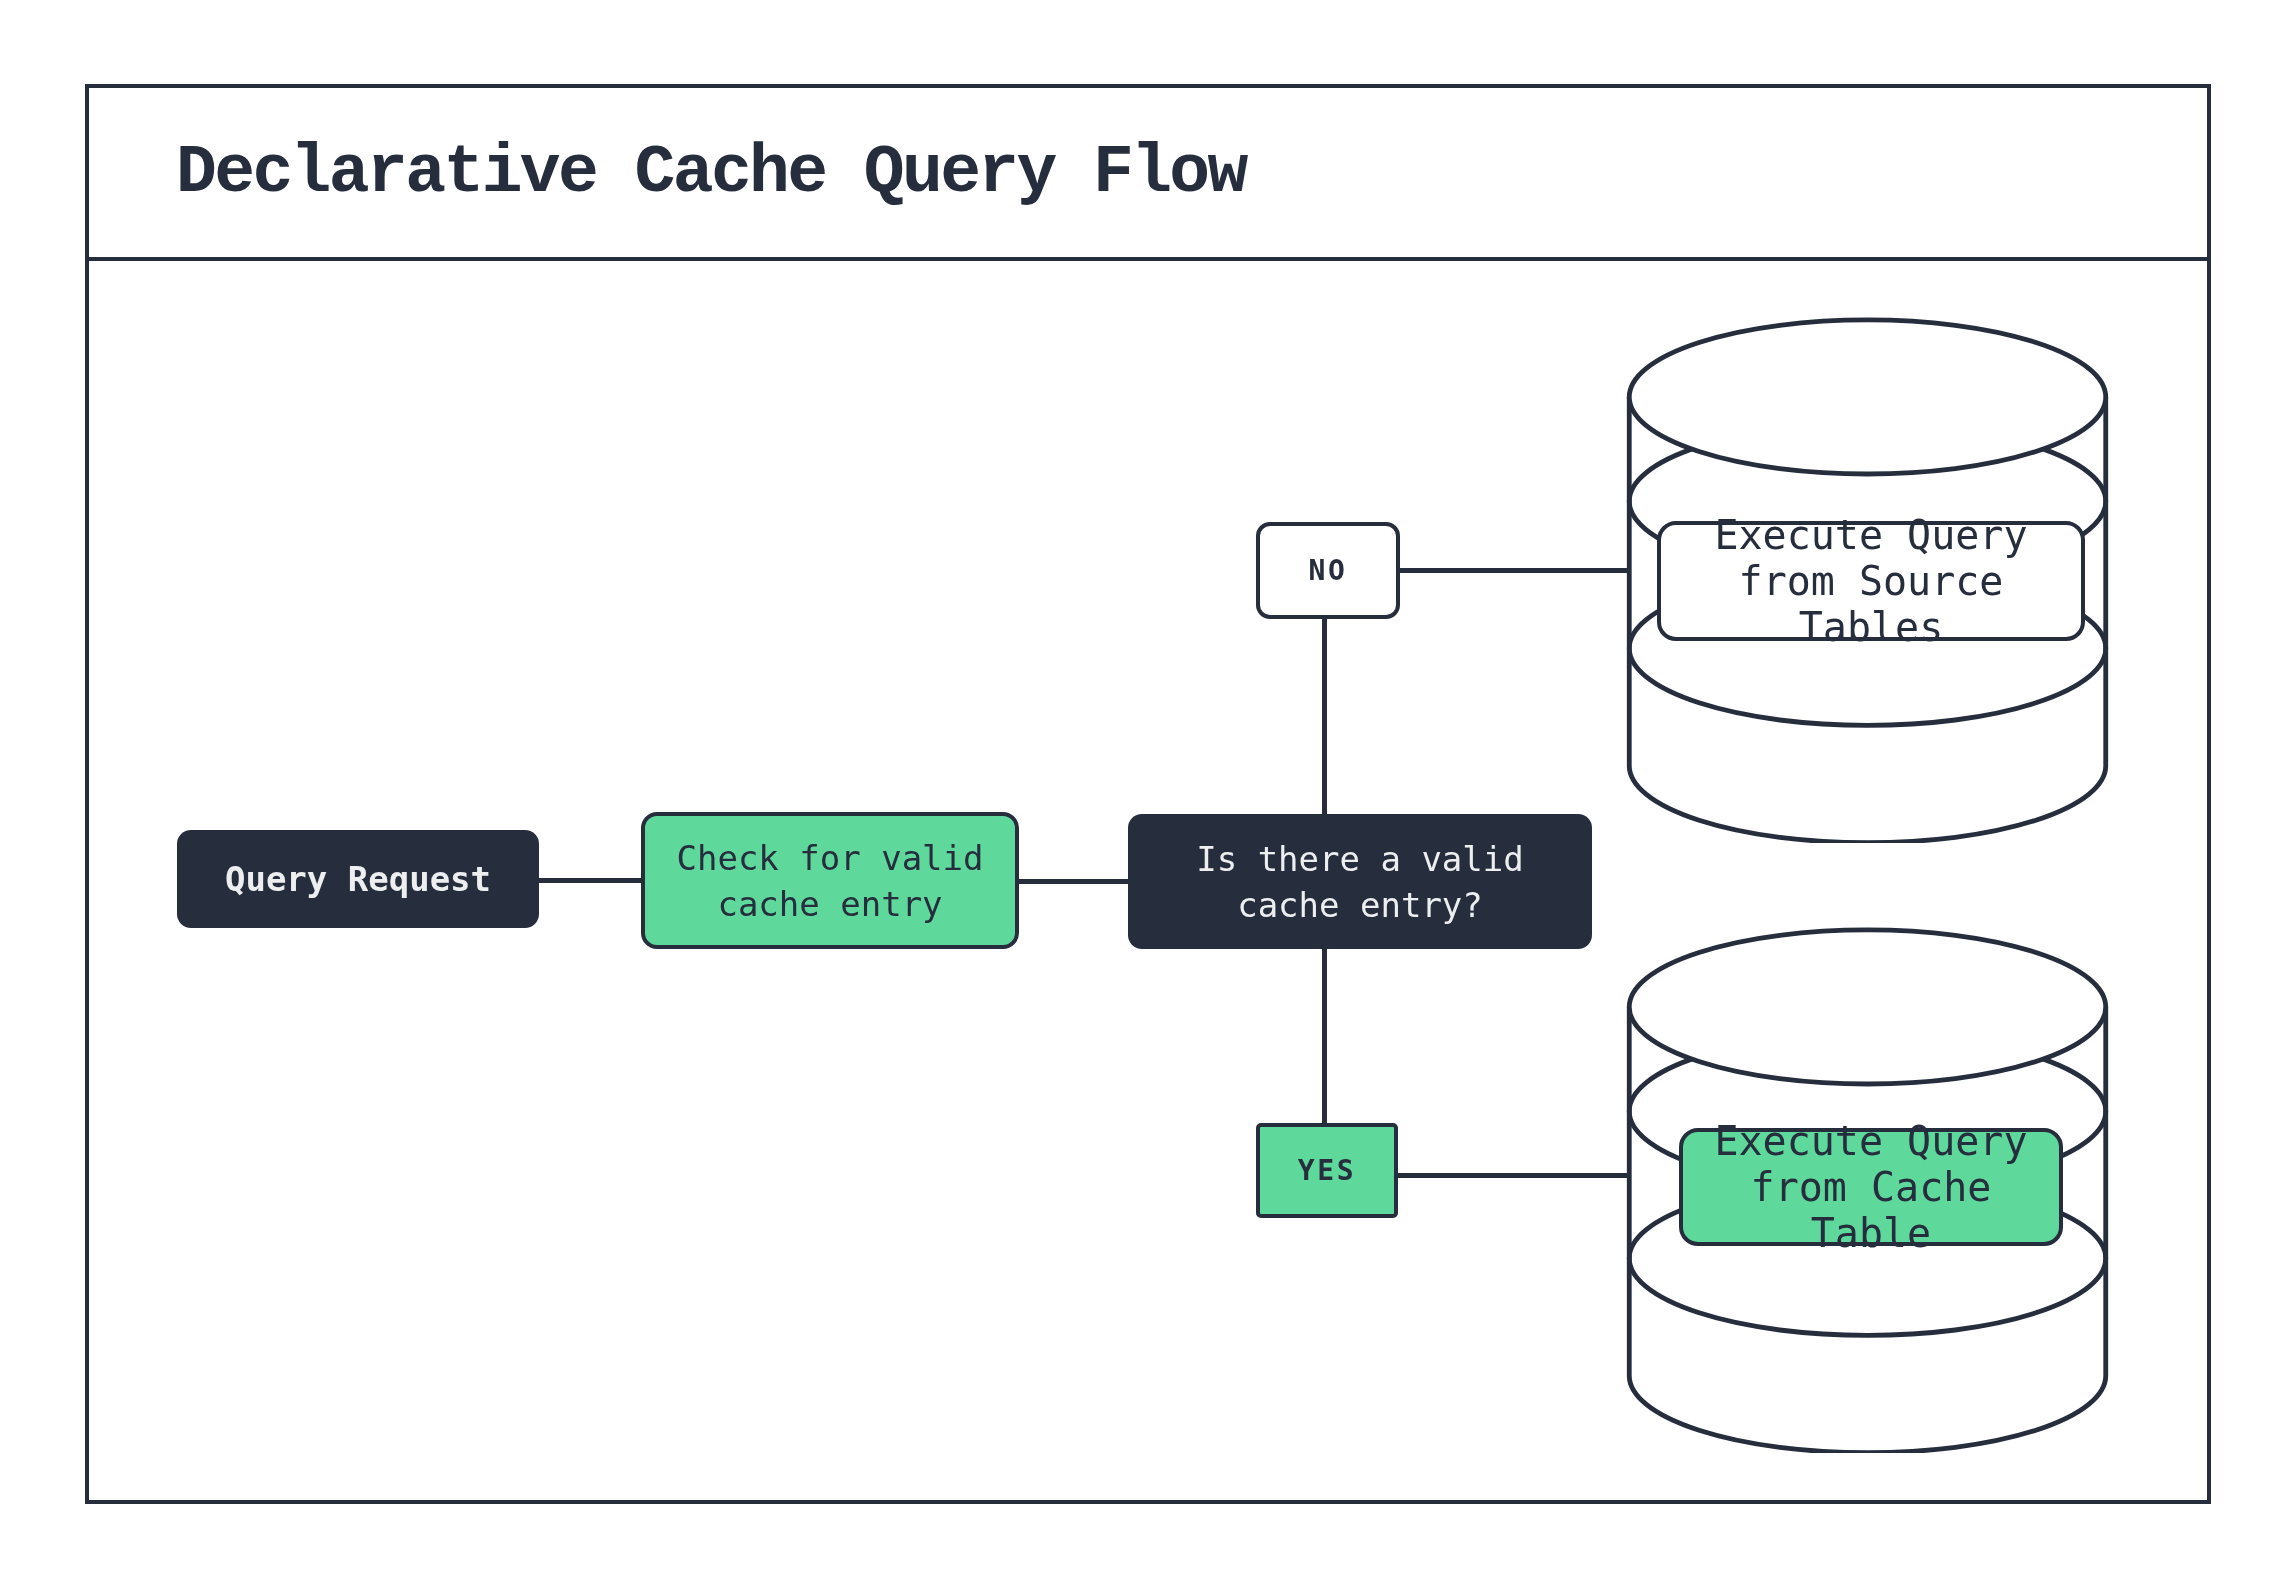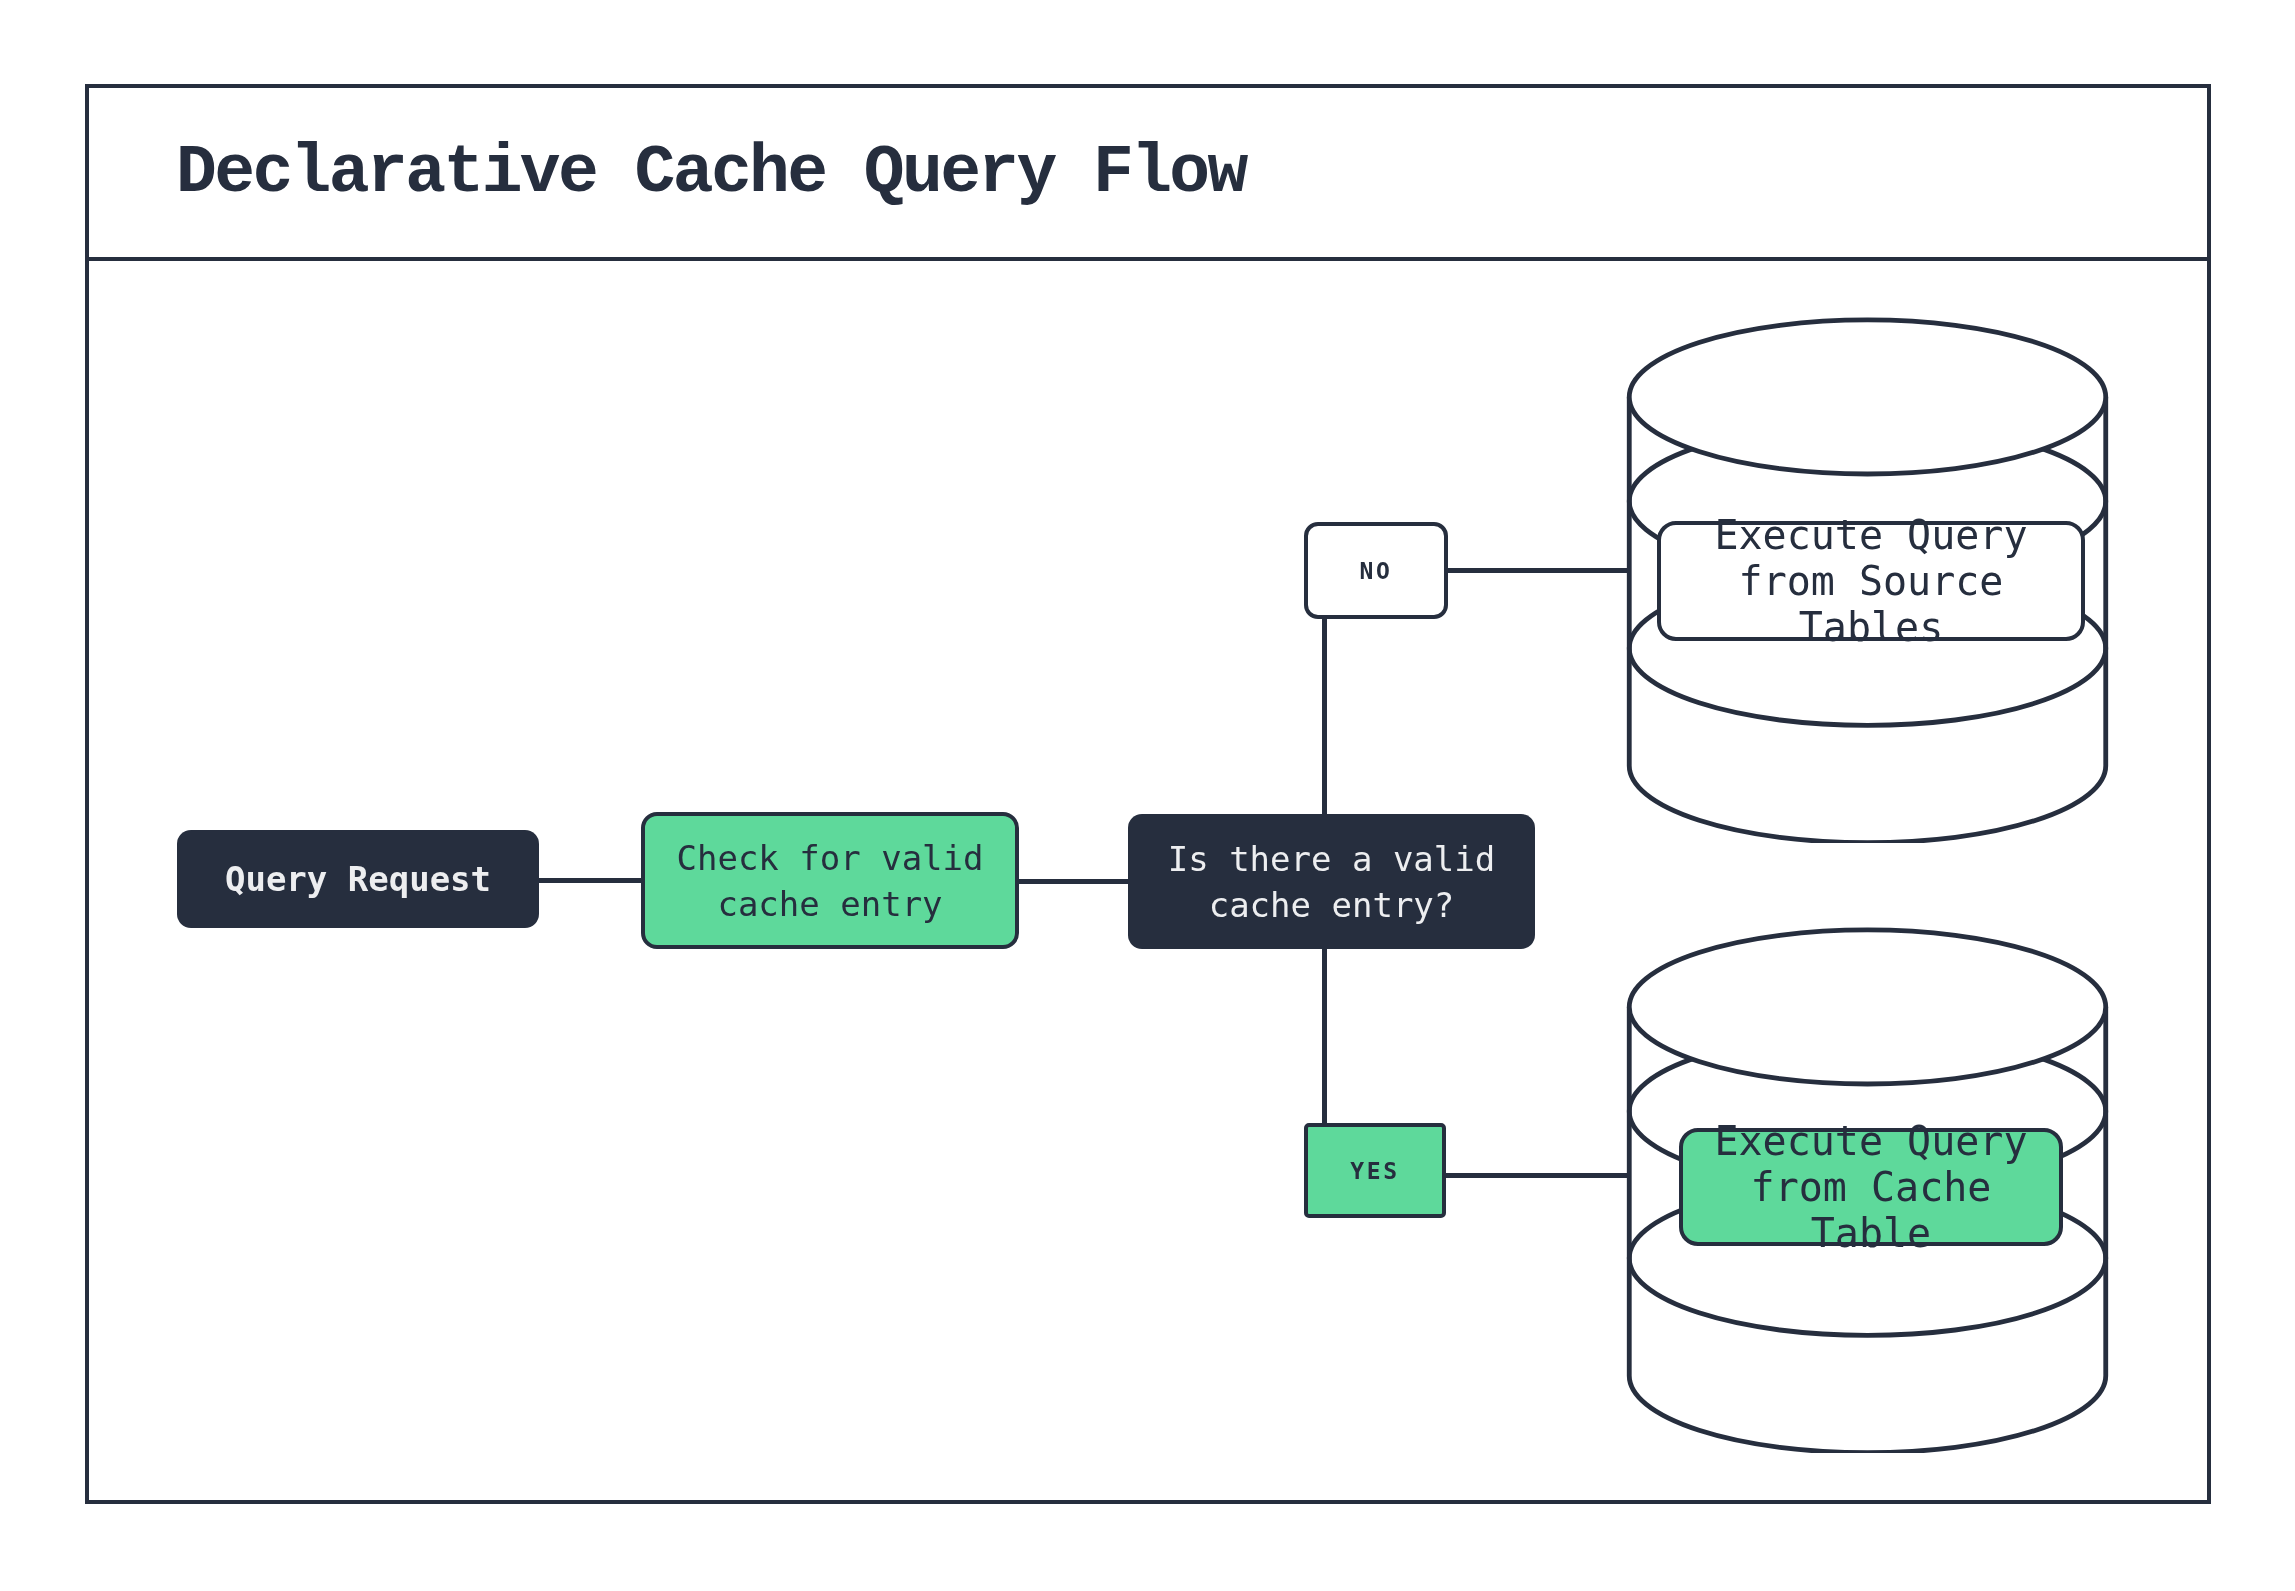--- a/index.html
+++ b/index.html
@@ -33,21 +33,21 @@
   }
   .node{
     position:absolute;display:flex;align-items:center;justify-content:center;
     text-align:center;font-size:34px;line-height:46px;white-space:pre-line;
   }
   .dark{background:var(--ink,#262e3e);color:var(--light,#edeef0);border-radius:14px;}
   .green{background:var(--green,#5ed99b);color:var(--ink,#262e3e);
          border:4.4px solid var(--ink,#262e3e);border-radius:16px;}
   .white{background:var(--paper,#fff);color:var(--ink,#262e3e);
          border:4.4px solid var(--ink,#262e3e);border-radius:14px;}
-  .pill{font-weight:bold;font-size:23px;letter-spacing:2.6px;margin-left:48px;}
+  .pill{font-weight:bold;font-size:28px;letter-spacing:2.6px;}
   .edge{position:absolute;background:var(--ink,#262e3e);}
   .db-svg{position:absolute;width:487px;height:526px;}
   .db-label{
     position:absolute;display:flex;align-items:center;justify-content:flex-end;
     text-align:center;font-size:40px;line-height:46px;white-space:pre-line;
     border:4.4px solid var(--ink,#262e3e);border-radius:19px;
   }
   .db-label.white-fill{background:var(--paper,#fff);color:var(--ink,#262e3e);}
   .db-label.green-fill{background:var(--green,#5ed99b);color:var(--ink,#262e3e);}
 </style>
@@ -71,21 +71,21 @@
 
   <div class="node dark" style="left:177px;top:830px;width:362px;height:98px;font-weight:bold;">
     <span>Query Request</span>
   </div>
 
   <div class="node green" style="left:641px;top:812px;width:378px;height:137px;">
     <span>Check for valid
 cache entry</span>
   </div>
 
-  <div class="node dark" style="left:1128px;top:814px;width:407px;height:135px;">
+  <div class="node dark" style="left:1128px;top:814px;width:464px;height:135px;">
     <span>Is there a valid
 cache entry?</span>
   </div>
 
   <div class="node white pill" style="left:1256px;top:522px;width:144px;height:97px;">
     <span>NO</span>
   </div>
 
   <div class="node green pill" style="left:1256px;top:1123px;width:142px;height:95px;border-radius:5px;">
     <span>YES</span>

